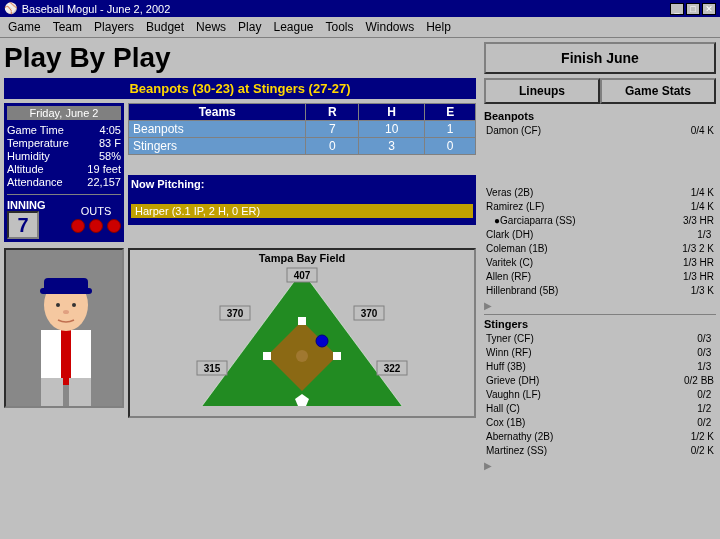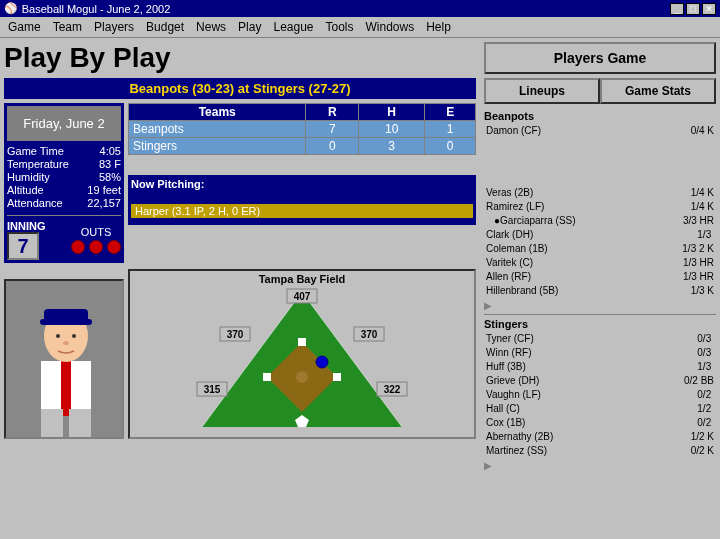--- a/index.html
+++ b/index.html
@@ -76,23 +76,23 @@
     #info-box {
       width: 120px;
       background: #000080;
       color: white;
       font-size: 11px;
       padding: 3px;
     }
     #info-date {
       background: #808080;
       text-align: center;
-      padding: 10px;
+      padding: 1px;
       margin-bottom: 4px;
-      font-size: 13px;
+      font-size: 11px;
     }
     .info-row {
       display: flex;
       justify-content: space-between;
       margin-bottom: 1px;
     }
     #inning-section {
       display: flex;
       justify-content: space-between;
       align-items: center;
@@ -164,21 +164,20 @@
       color: white;
       padding: 3px;
       font-size: 11px;
       line-height: 1.4;
     }
     
     #field-section {
       display: flex;
       gap: 4px;
       margin-top: 6px;
-      align-items: flex-end;
     }
     #player-photo {
       width: 120px;
       height: 160px;
       background: linear-gradient(135deg, #c0c0c0 0%, #808080 100%);
       border: 2px inset #808080;
       position: relative;
       overflow: hidden;
     }
     #baseball-field {
@@ -443,21 +442,21 @@
             <text x="200" y="106" text-anchor="middle" font-size="10" font-weight="bold" fill="#000">322</text>
 
             <circle cx="130" cy="75" r="6" fill="#0000cc" stroke="#000080" stroke-width="1"></circle>
           </svg>
         </div>
       </div>
     </div>
   </div>
 
   <div id="right-panel">
-    <button id="finish-game-btn">Players Game</button>
+    <button id="finish-game-btn">Finish June</button>
     <div id="tabs">
       <div class="tab">Lineups</div>
       <div class="tab">Game Stats</div>
     </div>
 
     <div id="lineups-panel">
       <div class="team-section-label">Beanpots</div>
       <div id="beanpots-players">
           <div class="player-row" style="position: relative;">
             <span class="player-name">Damon (CF)</span>

